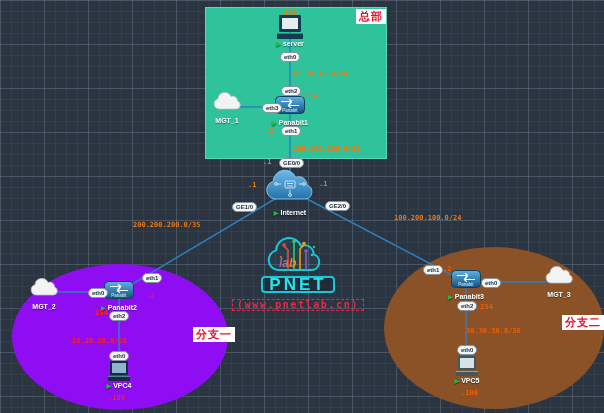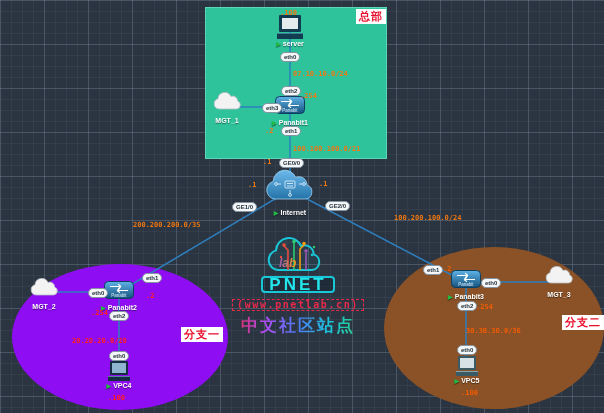--- a/index.html
+++ b/index.html
@@ -75,21 +75,21 @@
       <path d="M290 190 L119 292"></path>
       <path d="M290 190 L467 283"></path>
       <path d="M44 292 L119 292"></path>
       <path d="M119 292 L119 374"></path>
       <path d="M466 282 L559 282"></path>
       <path d="M466 282 L466 370"></path>
     </g>
   </svg>
 
   <div class="abs zone-label" style="left:356px;top:9px;">总部</div>
-  <div class="abs zone-label" style="left:181px;top:327px;text-align:right;">分支一</div>
+  <div class="abs zone-label" style="left:193px;top:327px;text-align:right;">分支一</div>
   <div class="abs zone-label" style="left:562px;top:315px;">分支二</div>
 
   <div class="node" style="left:266px;top:15px;width:48px;">
     <span>
       <span class="srv-scr" style="display:block;margin:0 auto;"></span>
       <span class="srv-base" style="display:block;margin:1px auto 0;"></span>
     </span>
     <span class="dev-label play">server</span>
   </div>
 
@@ -259,16 +259,15 @@
             <circle cx="42" cy="21" r="1.8" fill="#9b59b6" stroke="none"></circle>
           <circle cx="17" cy="27" r="1.2" fill="#e74c3c" stroke="none"></circle>
           <circle cx="48" cy="25" r="1.2" fill="#19c8d8" stroke="none"></circle>
           <circle cx="50" cy="17" r="1.2" fill="#2ecc71" stroke="none"></circle>
         </g>
       </svg>
     </span>
     <span class="lab-txt">lab</span>
     <div class="pnet-box">PNET</div>
     <div><span class="url-box">(www.pnetlab.cn)</span></div>
-    <div class="site-title">中文社区站点</div>
   </div>
 
 </div>
 
 </body></html>

